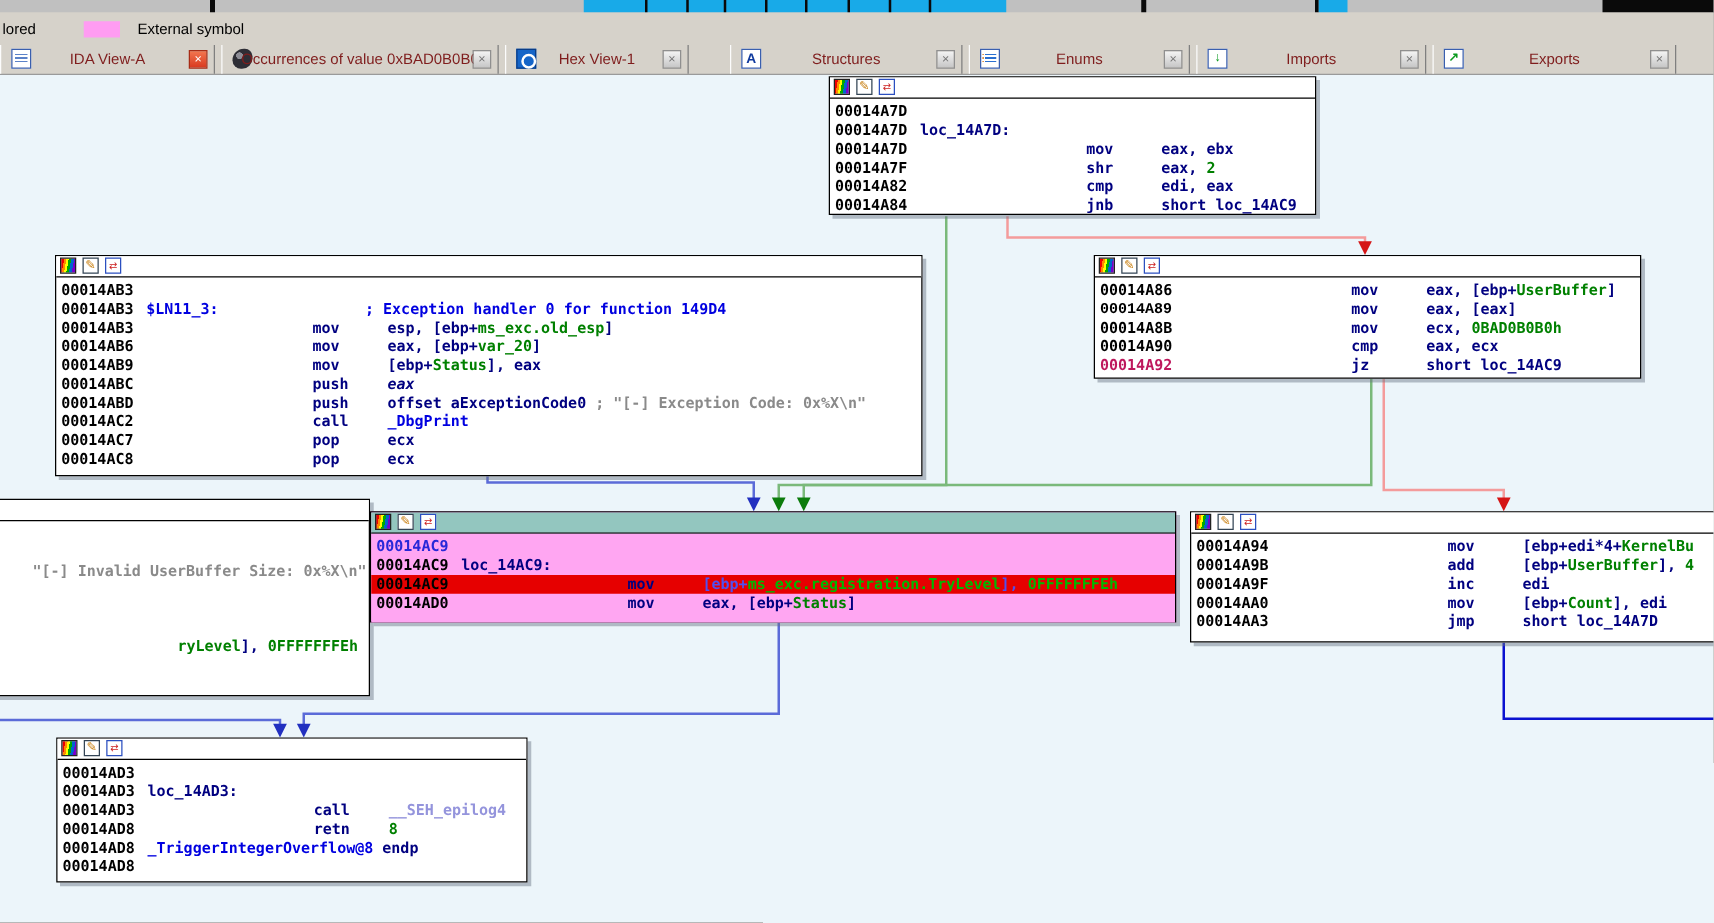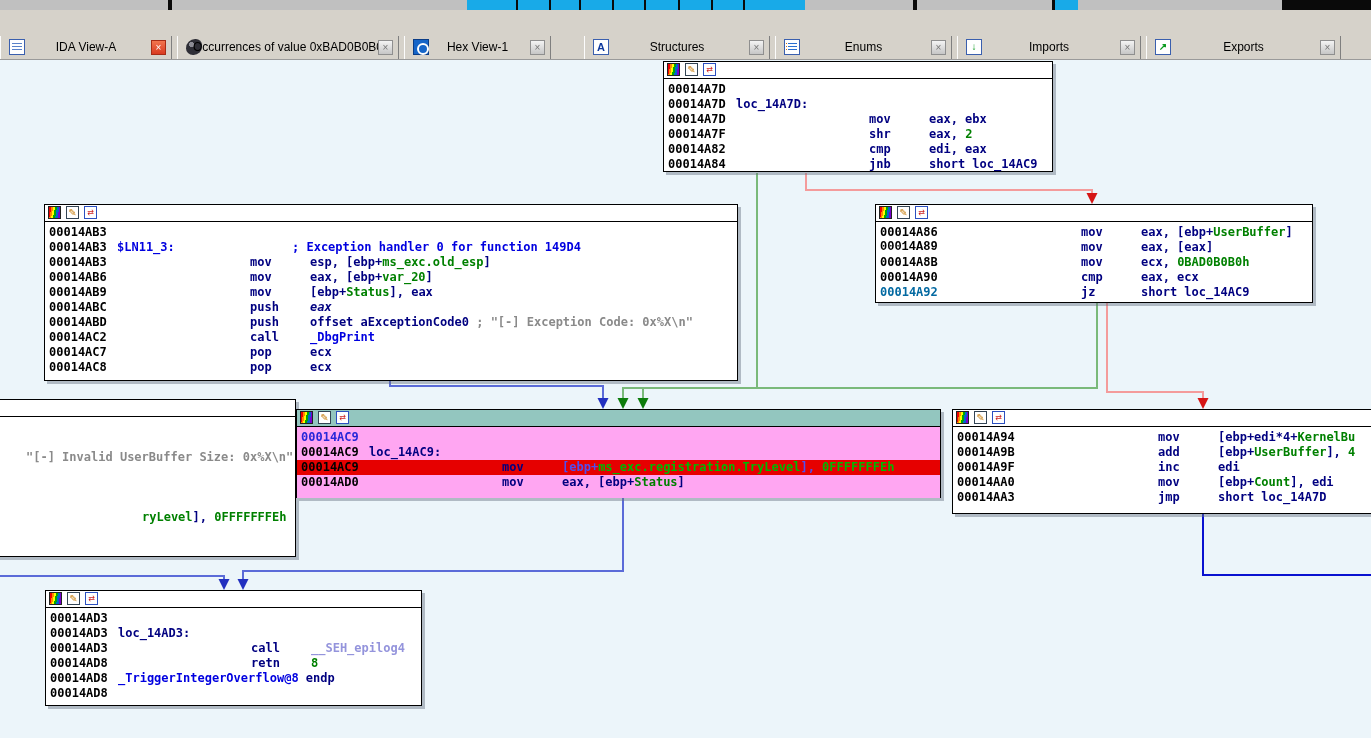--- a/index.html
+++ b/index.html
@@ -8,21 +8,21 @@
   
   #navband{position:absolute;left:0;top:0;width:1371px;height:10px;background:#c0c0c0;}
   #navband .seg{position:absolute;top:0;height:10px;}
   
   #legend{position:absolute;left:0;top:10px;width:1371px;height:26px;background:#d6d2ca;}
   #legend .ltext{position:absolute;top:6px;font-size:12px;color:#000;}
   #legend .swatch{position:absolute;top:7px;width:29px;height:13px;}
   
   #tabbar{position:absolute;left:0;top:36px;width:1371px;height:24px;background:#d6d2ca;border-bottom:1px solid #9a9a9a;box-sizing:border-box;}
   .tab{position:absolute;top:0;height:23px;border-left:1px solid #fcfcfc;border-right:1px solid #7f7f7f;box-sizing:border-box;}
-  .tab .tlabel{position:absolute;top:4px;left:0;right:0;text-align:center;font-size:12px;color:#000000;}
+  .tab .tlabel{position:absolute;top:4px;left:0;right:0;text-align:center;font-size:12px;color:#7f1d1d;}
   .ticon{position:absolute;top:3px;width:16px;height:16px;box-sizing:border-box;}
   .close{position:absolute;top:4px;right:5px;width:15px;height:15px;box-sizing:border-box;
     border:1px solid #8f8f8f;background:linear-gradient(#f4f4f4,#c6c6c6);
     font-size:10px;line-height:13px;text-align:center;color:#777;}
   .close.red{background:linear-gradient(#f2764f,#d93a20);border-color:#a72c16;color:#fff;}
   
   .ic-doc{background:#fff;border:1px solid #3a5fae;}
   .ic-doc .lines{position:absolute;left:2px;right:2px;top:3px;height:9px;
     background:repeating-linear-gradient(#5b82c8 0 1px,transparent 1px 3px);}
   .ic-swirl{background:radial-gradient(circle at 35% 35%, #8d8d96 0 18%, #2e2e36 19% 100%);border-radius:60% 40% 55% 45%;}
@@ -65,20 +65,25 @@
       <div class="seg" style="left: 516px; width: 2px; background: rgb(10, 10, 10);"></div>
       <div class="seg" style="left: 549px; width: 2px; background: rgb(10, 10, 10);"></div>
       <div class="seg" style="left: 579px; width: 2px; background: rgb(10, 10, 10);"></div>
       <div class="seg" style="left: 612px; width: 2px; background: rgb(10, 10, 10);"></div>
       <div class="seg" style="left: 644px; width: 2px; background: rgb(10, 10, 10);"></div>
       <div class="seg" style="left: 678px; width: 2px; background: rgb(10, 10, 10);"></div>
       <div class="seg" style="left: 711px; width: 2px; background: rgb(10, 10, 10);"></div>
       <div class="seg" style="left: 743px; width: 2px; background: rgb(10, 10, 10);"></div>
     </div>
 
+  <div id="legend">
+    <span class="ltext" style="left:2px">lored</span>
+    <span class="swatch" style="left: 67px; background: rgb(255, 156, 242);"></span>
+    <span class="ltext" style="left:110px">External symbol</span>
+  </div>
 
   <div id="tabbar">
       <div class="tab" style="left: 0px; width: 172px;">
         <span class="ticon ic-doc" style="left: 8px;">
           <span class="lines"></span>
         </span>
         <span class="tlabel">IDA View-A</span>
         <span class="close red">×</span>
       </div>
       <div class="tab" style="left: 177px; width: 222px;">
@@ -174,21 +179,21 @@
         <div class="btitle">
           <span class="bicon bi-pal"></span>
           <span class="bicon bi-pen">✎</span>
           <span class="bicon bi-win">⇄</span>
         </div>
         <div class="bcontent" style="height: 81px;">
           <div class="row" style="top: 3px;"><span class="cell" style="left: 4px;"><span style="color: rgb(0, 0, 0);">00014A86</span></span><span class="cell" style="left: 205px;"><span style="color: rgb(0, 0, 128);">mov</span></span><span class="cell" style="left: 265px;"><span style="color: rgb(0, 0, 128);">eax, [ebp+</span><span style="color: rgb(0, 128, 0);">UserBuffer</span><span style="color: rgb(0, 0, 128);">]</span></span></div>
           <div class="row" style="top: 18px;"><span class="cell" style="left: 4px; font-family: Liberation Mono, monospace;"><span style="color: rgb(0, 0, 0);">00014A89</span></span><span class="cell" style="left: 205px;"><span style="color: rgb(0, 0, 128);">mov</span></span><span class="cell" style="left: 265px;"><span style="color: rgb(0, 0, 128);">eax, [eax]</span></span></div>
           <div class="row" style="top: 33px;"><span class="cell" style="left: 4px;"><span style="color: rgb(0, 0, 0);">00014A8B</span></span><span class="cell" style="left: 205px;"><span style="color: rgb(0, 0, 128);">mov</span></span><span class="cell" style="left: 265px;"><span style="color: rgb(0, 0, 128);">ecx, </span><span style="color: rgb(0, 128, 0);">0BAD0B0B0h</span></span></div>
           <div class="row" style="top: 48px;"><span class="cell" style="left: 4px;"><span style="color: rgb(0, 0, 0);">00014A90</span></span><span class="cell" style="left: 205px;"><span style="color: rgb(0, 0, 128);">cmp</span></span><span class="cell" style="left: 265px;"><span style="color: rgb(0, 0, 128);">eax, ecx</span></span></div>
-          <div class="row" style="top: 63px;"><span class="cell" style="left: 4px;"><span style="color: #0369a1;">00014A92</span></span><span class="cell" style="left: 205px;"><span style="color: rgb(0, 0, 128);">jz</span></span><span class="cell" style="left: 265px;"><span style="color: rgb(0, 0, 128);">short loc_14AC9</span></span></div>
+          <div class="row" style="top: 63px;"><span class="cell" style="left: 4px;"><span style="color: #be185d;">00014A92</span></span><span class="cell" style="left: 205px;"><span style="color: rgb(0, 0, 128);">jz</span></span><span class="cell" style="left: 265px;"><span style="color: rgb(0, 0, 128);">short loc_14AC9</span></span></div>
         </div>
       </div>
       <div class="block" style="left: -400px; top: 339px; width: 696px; height: 158px;">
         <div class="btitle"></div>
         <div class="bcontent" style="height: 140px;">
           <div class="row" style="top: 3px;"></div>
           <div class="row" style="top: 18px;"></div>
           <div class="row" style="top: 33px;"><span class="cell" style="left: 425px;"><span style="color: rgb(138, 138, 138);">"[-] Invalid UserBuffer Size: 0x%X\n"</span></span></div>
           <div class="row" style="top: 48px;"></div>
           <div class="row" style="top: 63px;"></div>

